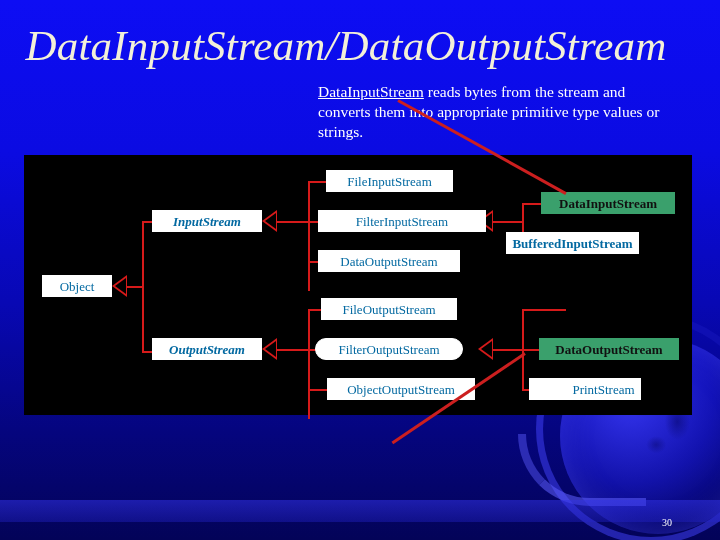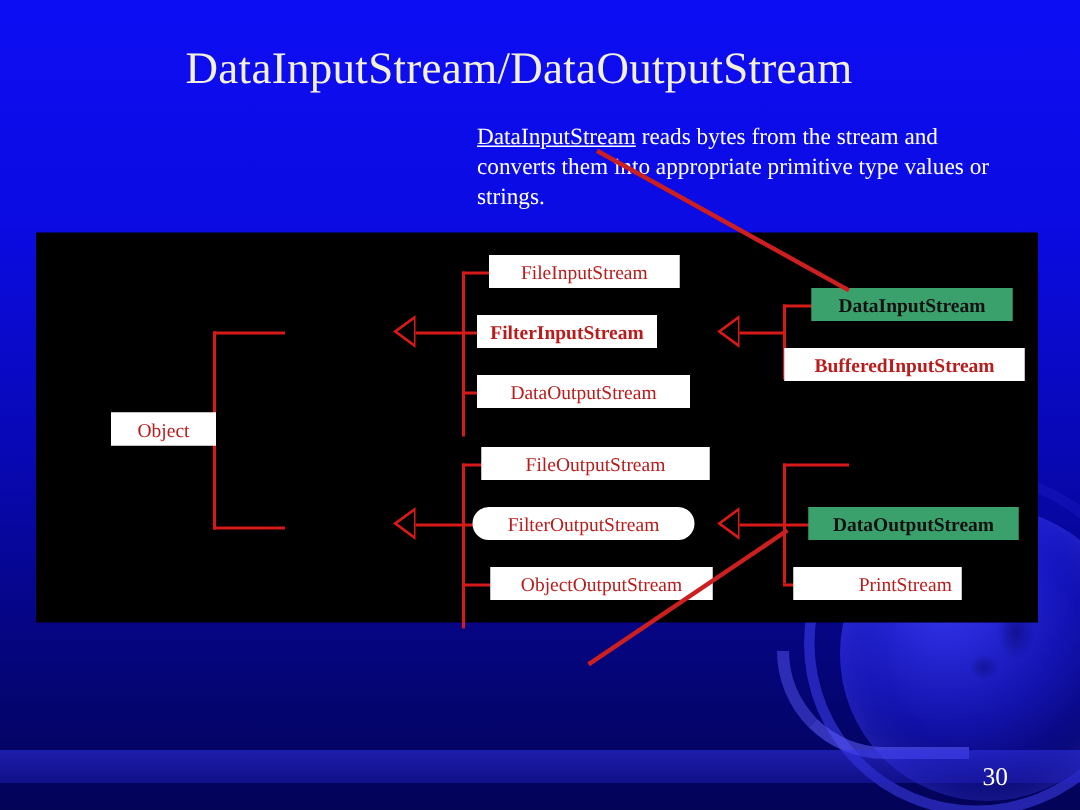--- a/index.html
+++ b/index.html
@@ -43,38 +43,39 @@
     pointer-events:none;
   }
   .band{
     position:absolute;left:0;bottom:18px;width:720px;height:22px;
     background:linear-gradient(to bottom,rgba(50,50,230,.55),rgba(35,35,200,.40));
     pointer-events:none;
   }
 
   .title{
     position:absolute;left:0;top:26px;width:692px;text-align:center;
-    font-size:30px;line-height:40px;color:#f3f0d8;letter-spacing:.2px;
+    font-size:43px;line-height:40px;color:#f3f0d8;letter-spacing:.2px;
     white-space:nowrap;
+    font-style:italic;
   }
   .blurb{
     position:absolute;color:#ffffff;font-size:15.5px;line-height:20px;
     font-family:"Liberation Serif", serif;
   }
   .blurb .u{text-decoration:underline;}
   #top-blurb{left:318px;top:82px;width:360px;}
   #bottom-blurb{left:208px;top:434px;width:420px;}
 
   
   #panel{
     position:absolute;left:24px;top:155px;width:668px;height:260px;
     background:#000000;
   }
   .node{
-    position:absolute;background:#ffffff;color:#b91c1c;
+    position:absolute;background:#ffffff;color:#0369a1;
     border:1px solid #ffffff;
     font-size:13px;line-height:22px;height:22px;
     text-align:center;white-space:nowrap;
     font-family:"Liberation Serif", serif;
     box-sizing:border-box;
   }
   .node.abstract{font-style:italic;font-weight:bold;}
   .node.hl{background:#3aa06c;border-color:#3aa06c;color:#111111;font-weight:bold;}
   .node.bold{font-weight:bold;}
 
@@ -95,21 +96,21 @@
     border-bottom:8px solid transparent;
     border-right:11px solid #000000;
   }
 
   .pointer{
     position:absolute;height:3px;background:#cc1f1f;transform-origin:0 50%;
     pointer-events:none;
   }
   .pagenum{
     position:absolute;right:48px;bottom:12px;color:#ffffff;
-    font-size:17px;font-family:"Liberation Serif", serif;
+    font-size:10px;font-family:"Liberation Serif", serif;
   }
 </style>
 </head>
 <body>
 
 <div id="slide">
 
   <div class="globe"></div>
   <div class="globe-land"></div>
   <div class="globe-ring"></div>
@@ -150,30 +151,32 @@
     <div class="line hline" style="left:253px;top:194px;width:33px;"></div>
     <div class="arrow-left" style="left:238px;top:183px;"></div>
 
     <div class="line vline" style="left:498px;top:154px;height:80px;"></div>
     <div class="line hline" style="left:498px;top:154px;width:44px;"></div>
     <div class="line hline" style="left:498px;top:194px;width:44px;"></div>
     <div class="line hline" style="left:498px;top:234px;width:44px;"></div>
     <div class="line hline" style="left:469px;top:194px;width:31px;"></div>
     <div class="arrow-left" style="left:454px;top:183px;"></div>
 
-    <div class="node" style="left:18px;top:120px;width:70px;margin-left:32px;">Object</div>
+    <div class="node" style="left:18px;top:120px;width:70px;">Object</div>
+    <div class="node abstract" style="left:128px;top:55px;width:110px;">InputStream</div>
+    <div class="node abstract" style="left:128px;top:183px;width:110px;">OutputStream</div>
 
     <div class="node" style="left:302px;top:15px;width:127px;">FileInputStream</div>
-    <div class="node" style="left:294px;top:55px;width:120px;font-weight:bold;">FilterInputStream</div>
+    <div class="node" style="left:294px;top:55px;width:168px;">FilterInputStream</div>
     <div class="node" style="left:294px;top:95px;width:142px;">DataOutputStream</div>
 
     <div class="node hl" style="left:517px;top:37px;width:134px;">DataInputStream</div>
-    <div class="node bold" style="left:499px;top:77px;width:160px;">BufferedInputStream</div>
+    <div class="node bold" style="left:482px;top:77px;width:133px;">BufferedInputStream</div>
 
-    <div class="node" style="left:297px;top:143px;width:152px;">FileOutputStream</div>
+    <div class="node" style="left:297px;top:143px;width:136px;">FileOutputStream</div>
     <div class="node" style="left:291px;top:183px;width:148px;border-radius:11px;">FilterOutputStream</div>
     <div class="node" style="left:291px;top:223px;width:148px;margin-left:12px;">ObjectOutputStream</div>
 
     <div class="node hl" style="left:515px;top:183px;width:140px;">DataOutputStream</div>
     <div class="node" style="left:505px;top:223px;width:112px;padding-left:37px;">PrintStream</div>
   </div>
 
   <div class="pointer" style="left:398px;top:99px;width:192px;transform:rotate(29deg);"></div>
   <div class="pointer" style="left:525px;top:352px;width:160px;transform:rotate(146deg);"></div>
 

